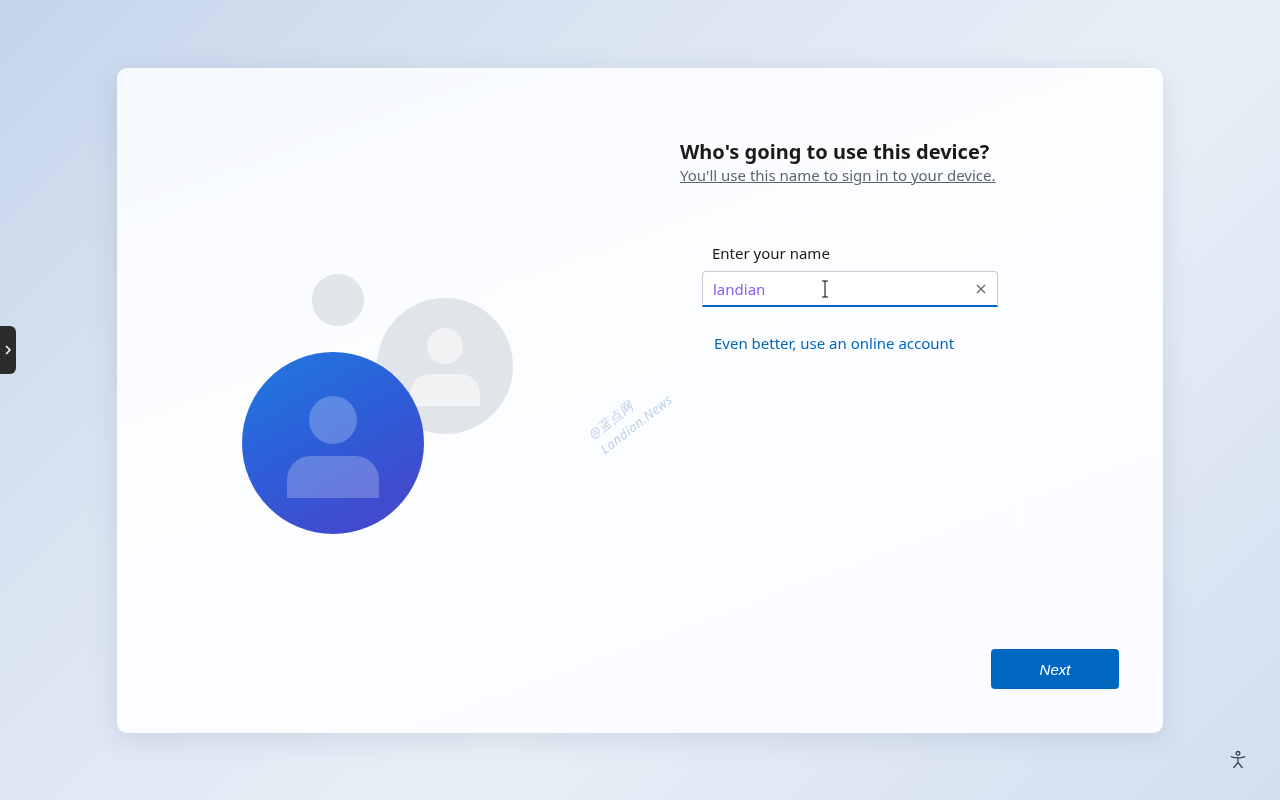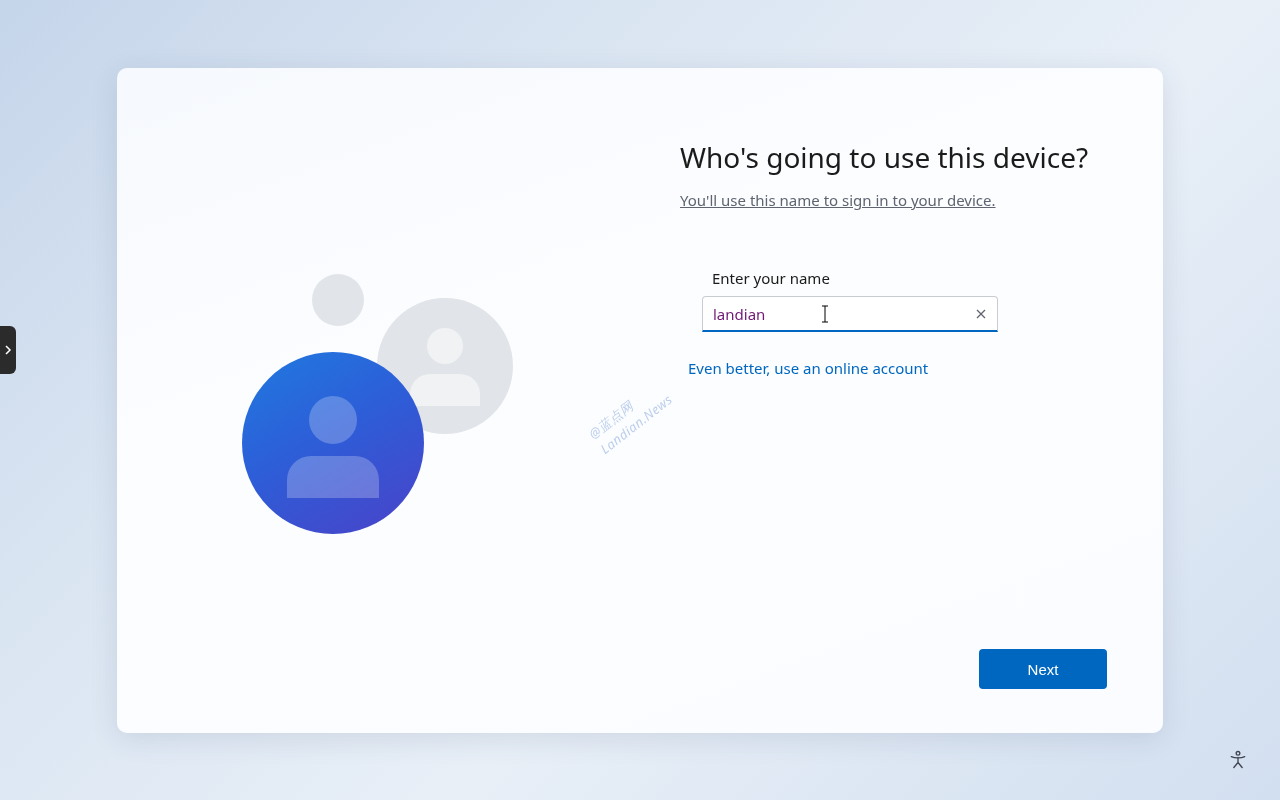--- a/index.html
+++ b/index.html
@@ -51,24 +51,23 @@
     left: 125px; top: 284px;
     width: 182px; height: 182px;
     border-radius: 50%;
     background: linear-gradient(150deg, #1f7ae0 0%, #2d5ed8 45%, #4a42c8 100%);
     display:flex; align-items:center; justify-content:center;
   }
   .circ-big .head { width:48px; height:48px; border-radius:50%; background:rgba(255,255,255,0.24); position:absolute; top:44px; }
   .circ-big .body { width:92px; height:42px; border-radius:24px 24px 0 0; background:rgba(255,255,255,0.24); position:absolute; top:104px; }
 
   .title {
-    font-size: 28px;
-    font-weight: 400;
+    font-size: 20px;
+    font-weight: 700;
     color: #1b1b1b;
-    margin-bottom: 14px;
   }
   .subtitle {
     font-size: 15px;
     color: #5f6470;
     margin-bottom: 58px;
     text-decoration: underline;
   }
   .field-label {
     font-size: 15px;
     color: #1b1b1b;
@@ -84,54 +83,55 @@
     width: 100%;
     height: 36px;
     padding: 6px 34px 6px 10px;
     font-size: 15px;
     font-family: inherit;
     border: 1px solid #c8cbd0;
     border-bottom: 2px solid #0067c0;
     border-radius: 4px 4px 0 0;
     outline: none;
     background: #ffffff;
-    color: #701a75;
+    color: #8b5cf6;
   }
   .clear-btn {
     position: absolute;
     right: 6px; top: 50%;
     transform: translateY(-50%);
     width: 22px; height: 22px;
     display:flex; align-items:center; justify-content:center;
     cursor: pointer;
     color: #5f6470;
     font-size: 13px;
     background: transparent;
     border: none;
   }
   .online-link {
     display: inline-block;
-    margin-left: 8px;
+    margin-left: 34px;
     margin-top: 26px;
     font-size: 15px;
     color: #0067c0;
     cursor: pointer;
   }
   .next-btn {
     position: absolute;
-    right: 56px;
+    right: 44px;
     bottom: 44px;
     width: 128px;
     height: 40px;
     background: #0067c0;
     color: #ffffff;
     font-size: 15px;
     border: none;
     border-radius: 4px;
     cursor: pointer;
+    font-style: italic;
   }
   .slide-tab {
     position: absolute;
     left: 0px; top: 326px;
     width: 16px; height: 48px;
     background: #2b2b2b;
     border-radius: 0 6px 6px 0;
     display:flex; align-items:center; justify-content:center;
     color:#fff;
     cursor:pointer;

